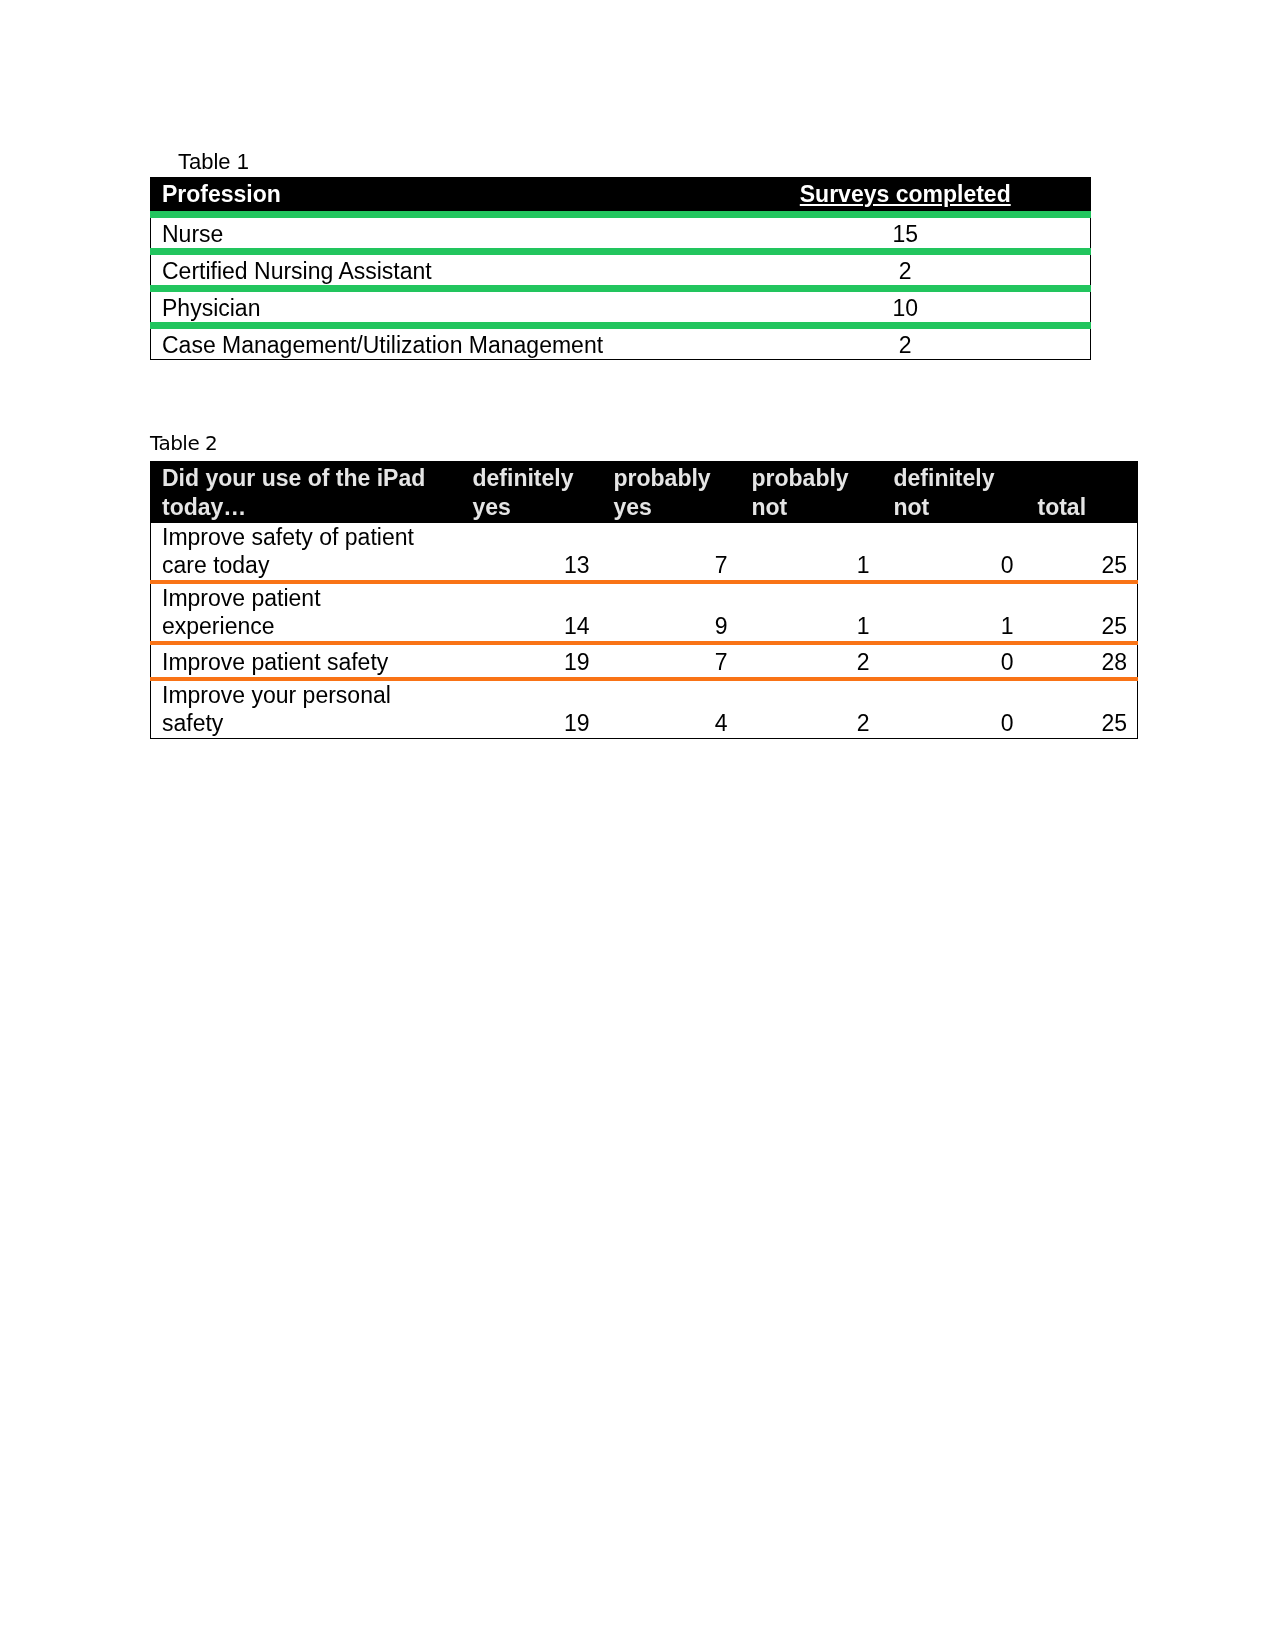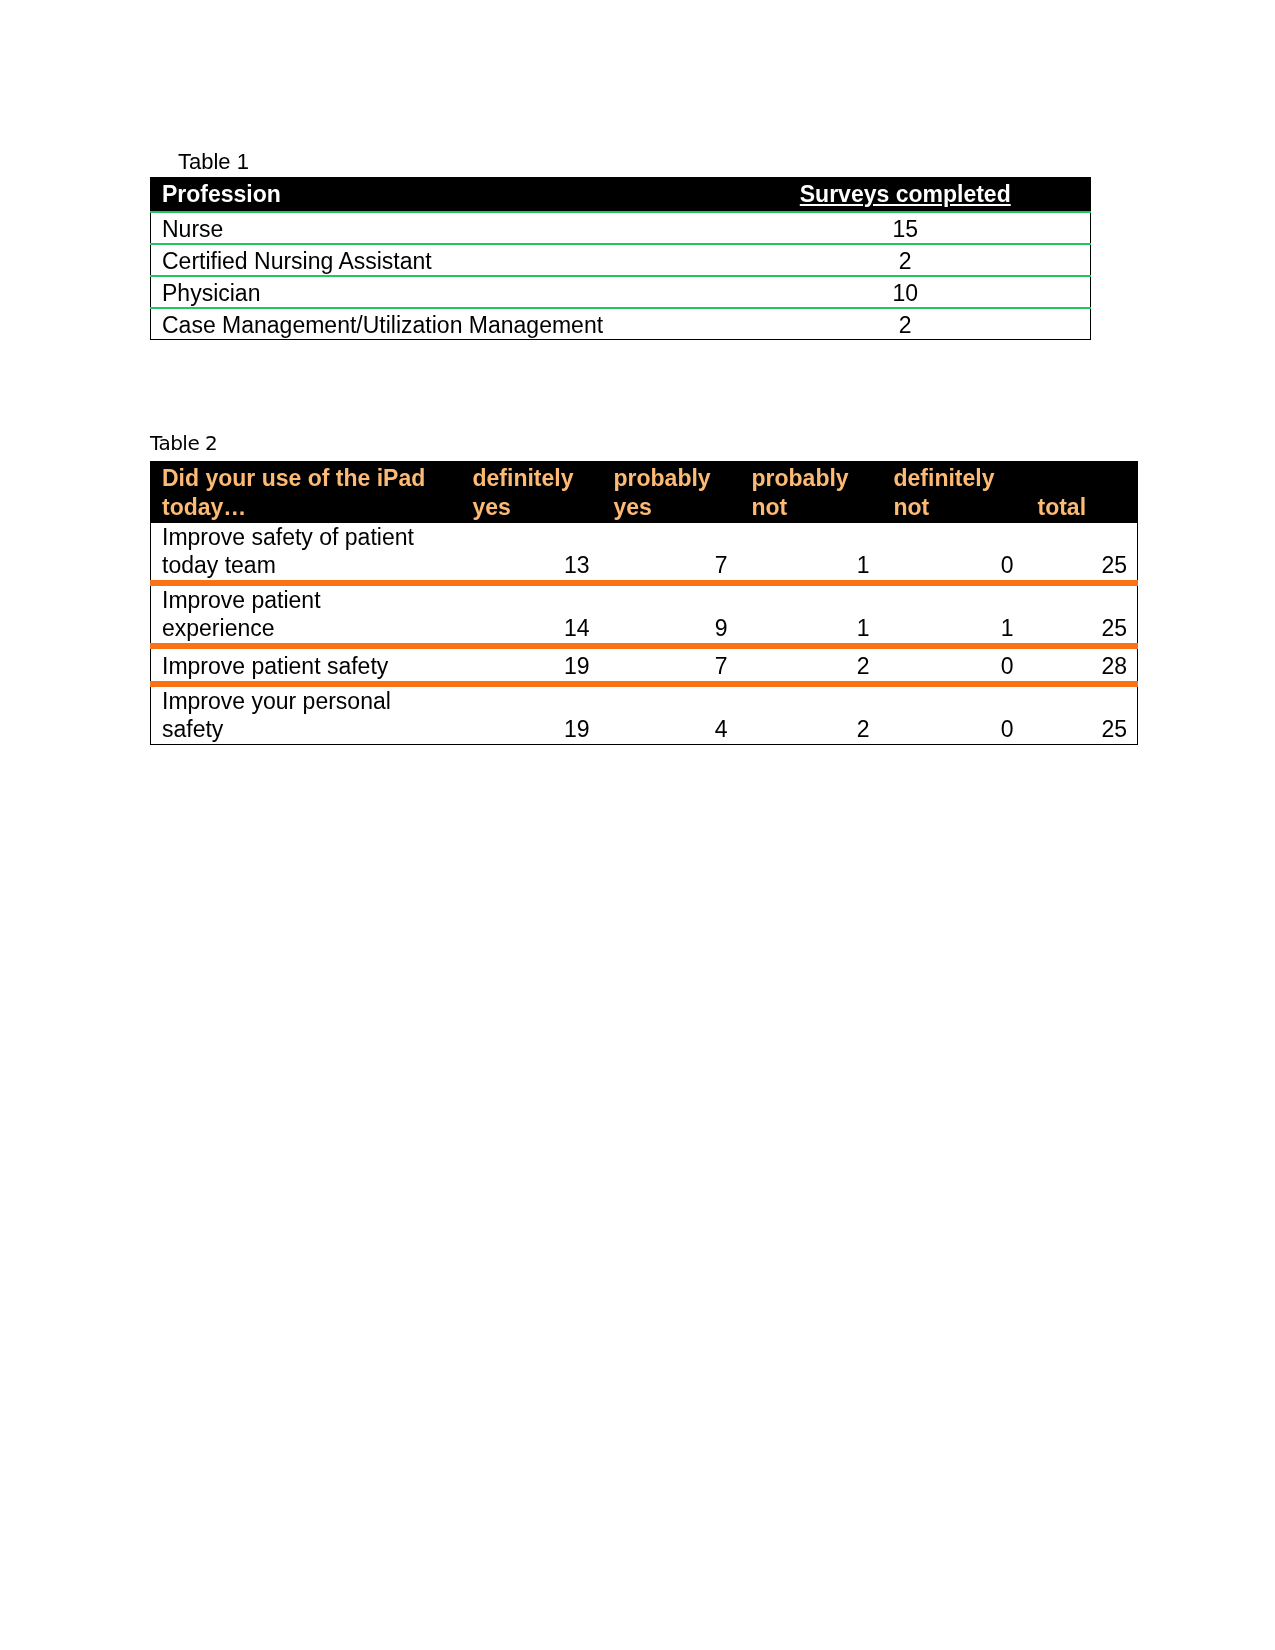--- a/index.html
+++ b/index.html
@@ -11,34 +11,34 @@
     #t2-caption { left: 150px; top: 431px; font-family: "DejaVu Sans", sans-serif; font-size: 20px; letter-spacing: -0.5px; }
 
     table { position: absolute; border-collapse: collapse; table-layout: fixed; }
     th, td { padding: 0; font-size: 23px; margin-left: 20px; }
 
     
     #table1 { left: 150px; top: 177px; width: 940px; border: 1.5px solid #000; }
     #table1 th { background: #000; color: #fff; font-weight: bold; height: 33px;
                  text-align: left; padding-left: 11px; vertical-align: middle; }
     #table1 th.num { text-align: center; padding-left: 0; text-decoration: underline; }
-    #table1 td { height: 30px; border-top: 2px solid #22c55e; padding-left: 11px;
+    #table1 td { height: 30px; border-top: 7px solid #22c55e; padding-left: 11px;
                  vertical-align: bottom; line-height: 27px; }
     #table1 td.num { text-align: center; padding-left: 0; }
     #table1 col.c1 { width: 570px; }
     #table1 col.c2 { width: 370px; }
 
     
     #table2 { left: 150px; top: 461px; width: 987px; border: 1.5px solid #000; }
-    #table2 th { background: #000; color: #fdba74; font-weight: bold; height: 60px;
+    #table2 th { background: #000; color: #e5e5e5; font-weight: bold; height: 60px;
                  text-align: left; vertical-align: bottom; line-height: 29px;
                  padding-left: 10px; padding-bottom: 1px; }
     #table2 th.first { padding-left: 11px; }
     #table2 th .h-line { display: block; }
-    #table2 td { border-top: 6px solid #f97316; vertical-align: bottom; line-height: 28px;
+    #table2 td { border-top: 4px solid #f97316; vertical-align: bottom; line-height: 28px;
                  padding-bottom: 1px; }
     #table2 td.label { padding-left: 11px; }
     #table2 td.num { text-align: right; padding-right: 14px; }
     #table2 td.num.last { padding-right: 10px; }
     #table2 tr.tall td { height: 56px; }
     #table2 tr.short td { height: 31px; }
     #table2 tbody tr:first-child td { border-top: none; }
     #table2 col.q { width: 312px; }
     #table2 col.a { width: 141px; }
     #table2 col.b { width: 138px; }
@@ -115,21 +115,21 @@
       </th>
       <th>
         <span class="h-line">total</span>
       </th>
     </tr>
   </thead>
   <tbody>
     <tr class="tall">
       <td class="label">
         <span class="h-line" style="display:block">Improve safety of patient</span>
-        <span class="h-line" style="display:block">today team</span>
+        <span class="h-line" style="display:block">care today</span>
       </td>
       <td class="num">13</td>
       <td class="num">7</td>
       <td class="num">1</td>
       <td class="num">0</td>
       <td class="num last">25</td>
     </tr>
     <tr class="tall">
       <td class="label">
         <span style="display:block">Improve patient</span>

